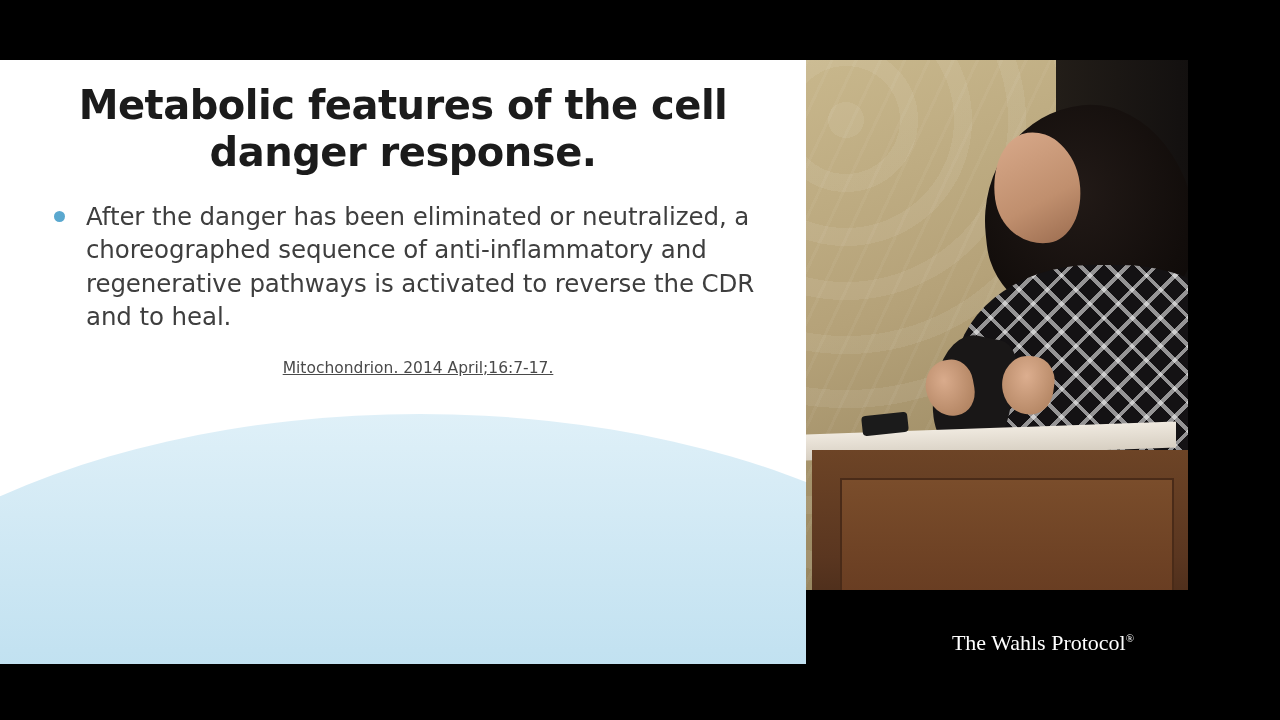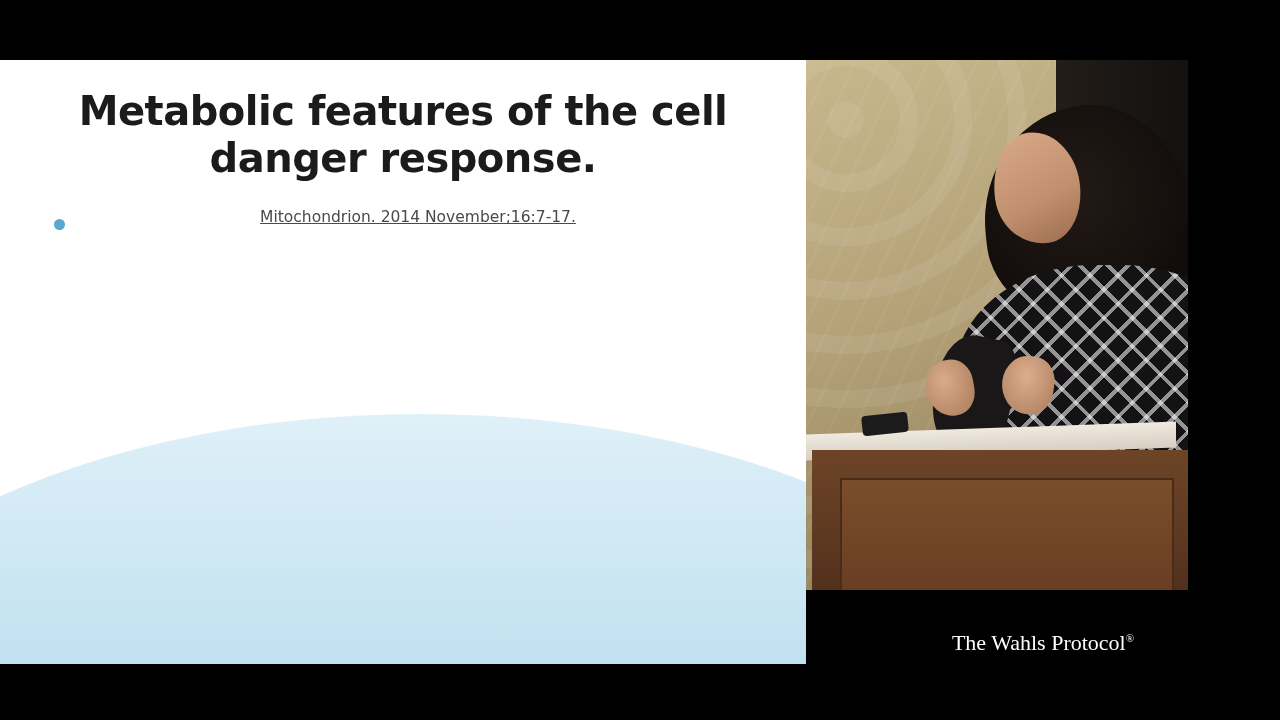--- a/index.html
+++ b/index.html
@@ -46,21 +46,21 @@
     left: -300px;
     bottom: -395px;
     width: 1400px;
     height: 600px;
     border-radius: 50% 50% 45% 55% / 60% 60% 40% 40%;
     background: linear-gradient(180deg, rgba(236,247,252,0.0) 0%, #e8f4fa 60%, #cfe8f4 100%);
   }
   .slide-inner {
     position: relative;
     z-index: 3;
-    padding: 22px 40px 0 40px;
+    padding: 16px 40px 0 40px;
     height: 100%;
     box-sizing: border-box;
   }
 
   .slide-title {
     margin: 0;
     font-family: "DejaVu Sans", sans-serif;
     font-weight: 700;
     font-size: 40px;
     line-height: 1.18;
@@ -274,24 +274,25 @@
   <div class="slide">
     <div class="swoosh-2"></div>
     <div class="swoosh-1"></div>
 
     <div class="slide-inner">
       <h1 class="slide-title">Metabolic features of the cell danger response.</h1>
 
       <ul class="bullets">
         <li class="bullet">
           <span class="dot"></span>
+          <span>After the danger has been eliminated or neutralized, a choreographed sequence of anti-inflammatory and regenerative pathways is activated to reverse the CDR and to heal.</span>
         </li>
       </ul>
 
-      <p class="citation">Mitochondrion. 2014 November;16:7-17.</p>
+      <p class="citation">Mitochondrion. 2014 April;16:7-17.</p>
     </div>
   </div>
 
   <div class="video">
     <div class="wall"></div>
     <div class="wall-dark-right"></div>
 
     <div class="person-hair"></div>
     <div class="person-face"></div>
     <div class="person-body"></div>

